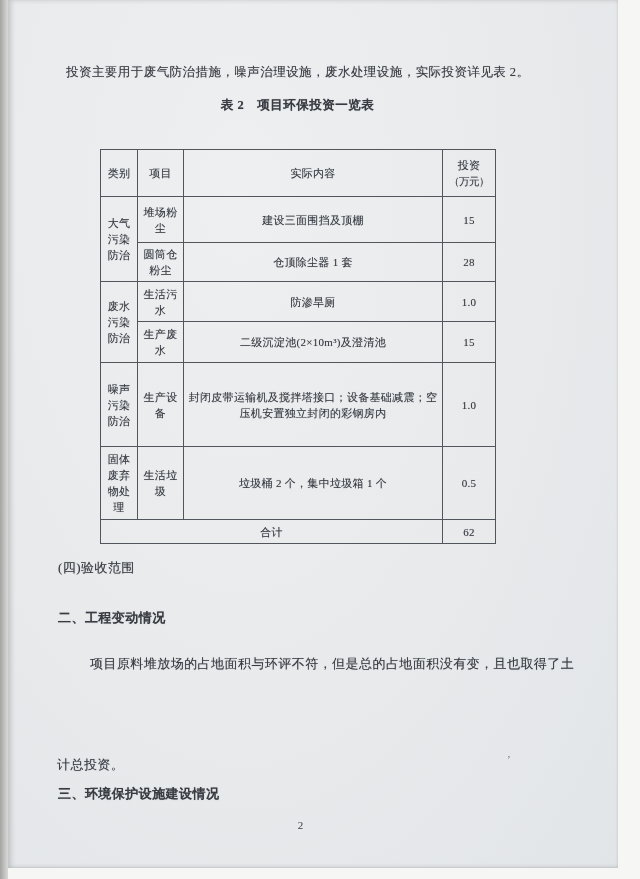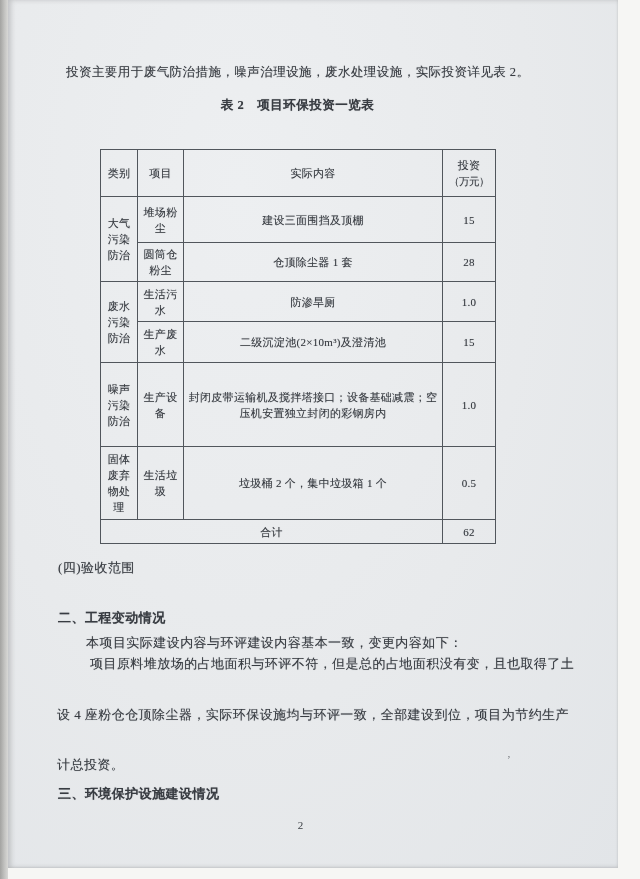--- a/index.html
+++ b/index.html
@@ -115,24 +115,22 @@
     </tr>
     <tr class="r7">
       <td colspan="3">合计</td>
       <td>62</td>
     </tr>
   </tbody>
     </table>
 
   <div class="txt" style="left:50px;top:559px">(四)验收范围</div>
   <div class="txt bold" style="left:50px;top:609px">二、工程变动情况</div>
-  <div class="txt" style="left:78px;top:634px">本项目实际建设内容与环评建设内容基本一致，变更内容如下：</div>
 
   <div class="para-line first" style="top:655px">项目原料堆放场的占地面积与环评不符，但是总的占地面积没有变，且也取得了土</div>
-  <div class="para-line" style="top:706px">设 4 座粉仓仓顶除尘器，实际环保设施均与环评一致，全部建设到位，项目为节约生产</div>
   <div class="para-line" style="top:756px">计总投资。</div>
 
   <div class="stray">’</div>
 
   <div class="txt bold" style="left:50px;top:785px">三、环境保护设施建设情况</div>
 
   <div class="page-num">2</div>
 
 </div>
 

